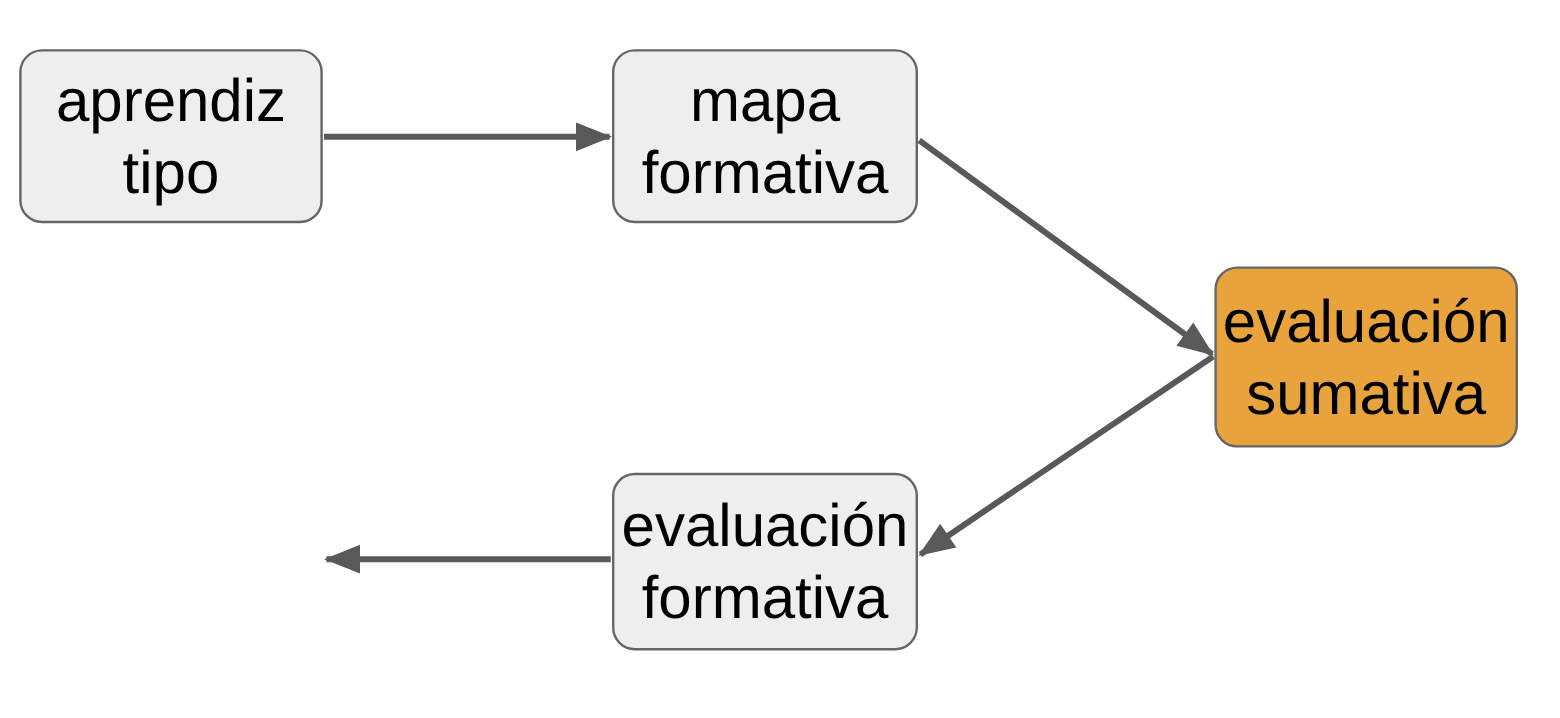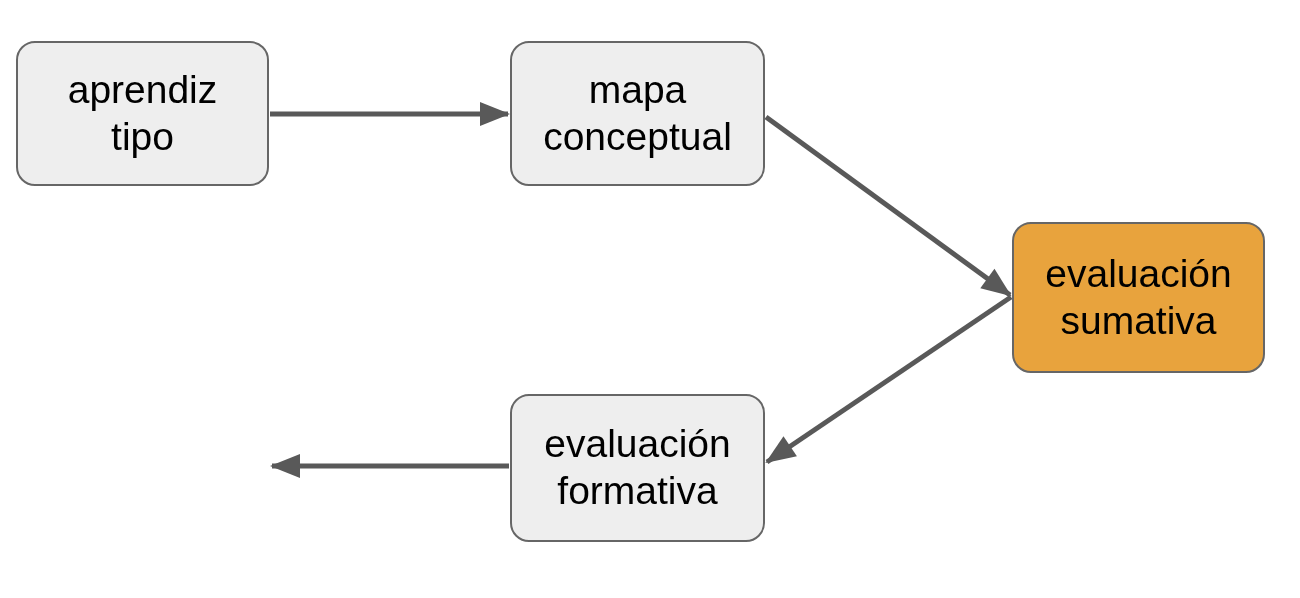--- a/index.html
+++ b/index.html
@@ -26,21 +26,21 @@
     position: absolute;
     box-sizing: border-box;
     background: #eeeeee;
     border: 2px solid #666666;
     border-radius: 19px;
     display: flex;
     align-items: center;
     justify-content: center;
     text-align: center;
     color: #000000;
-    font-size: 39px;
+    font-size: 50px;
     line-height: 1.2;
   }
   .node .label {
     white-space: pre-line;
   }
   .node.highlight {
     background: #e8a33d;
   }
   
   #node-aprendiz-tipo        { left: 16px;   top: 41px;  width: 253px; height: 145px; }
@@ -66,21 +66,21 @@
     <line x1="509" y1="466" x2="272" y2="466" stroke="#595959" stroke-width="5" marker-end="url(#arrowhead)"></line>
   </svg>
 
   <div class="node" id="node-aprendiz-tipo">
     <span class="label">aprendiz
 tipo</span>
   </div>
 
   <div class="node" id="node-mapa-conceptual">
     <span class="label">mapa
-conceptual</span>
+formativa</span>
   </div>
 
   <div class="node highlight" id="node-evaluacion-sumativa">
     <span class="label">evaluación
 sumativa</span>
   </div>
 
   <div class="node" id="node-evaluacion-formativa">
     <span class="label">evaluación
 formativa</span>

